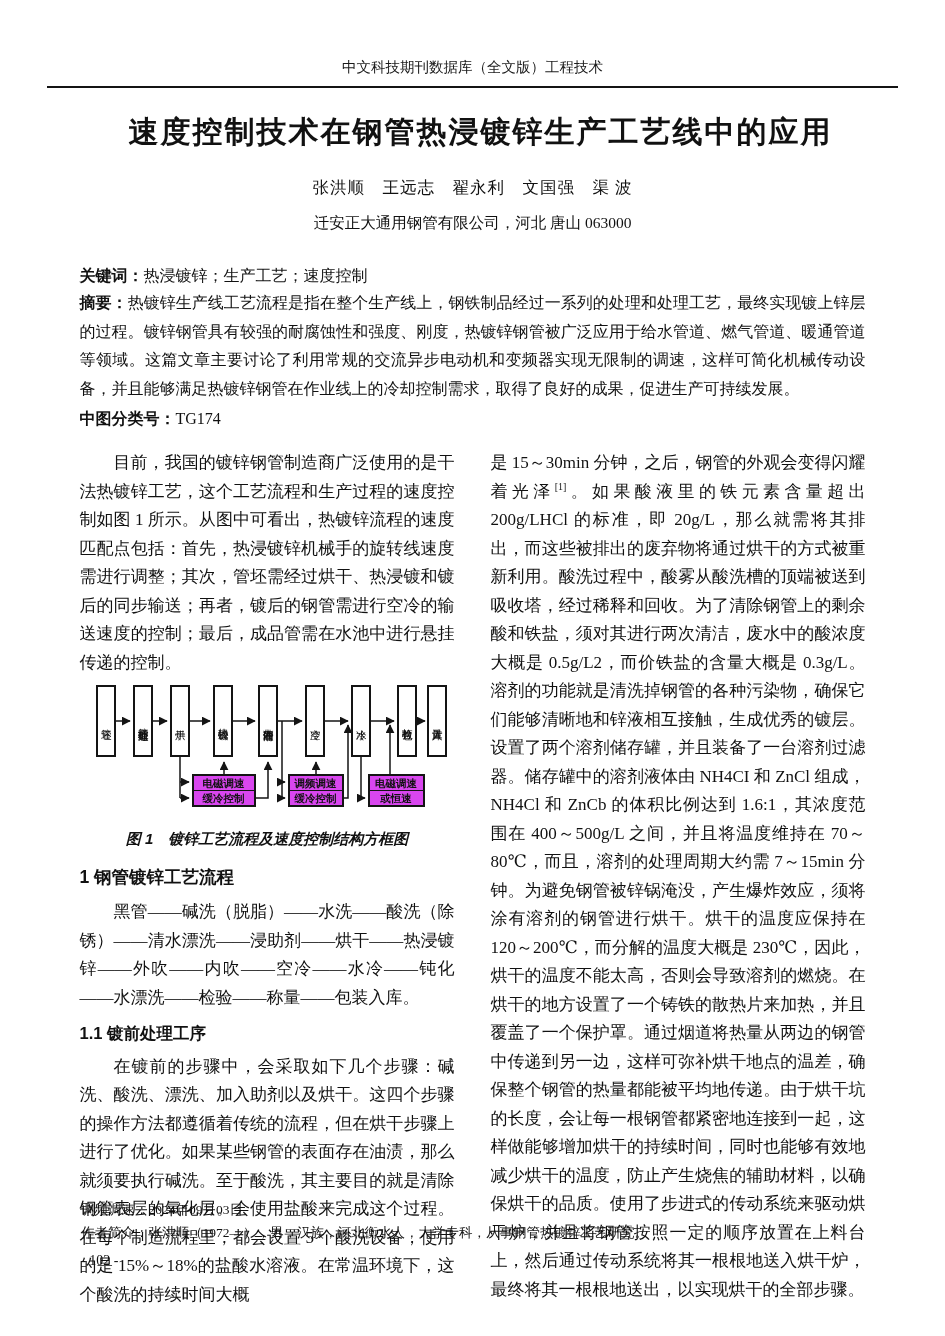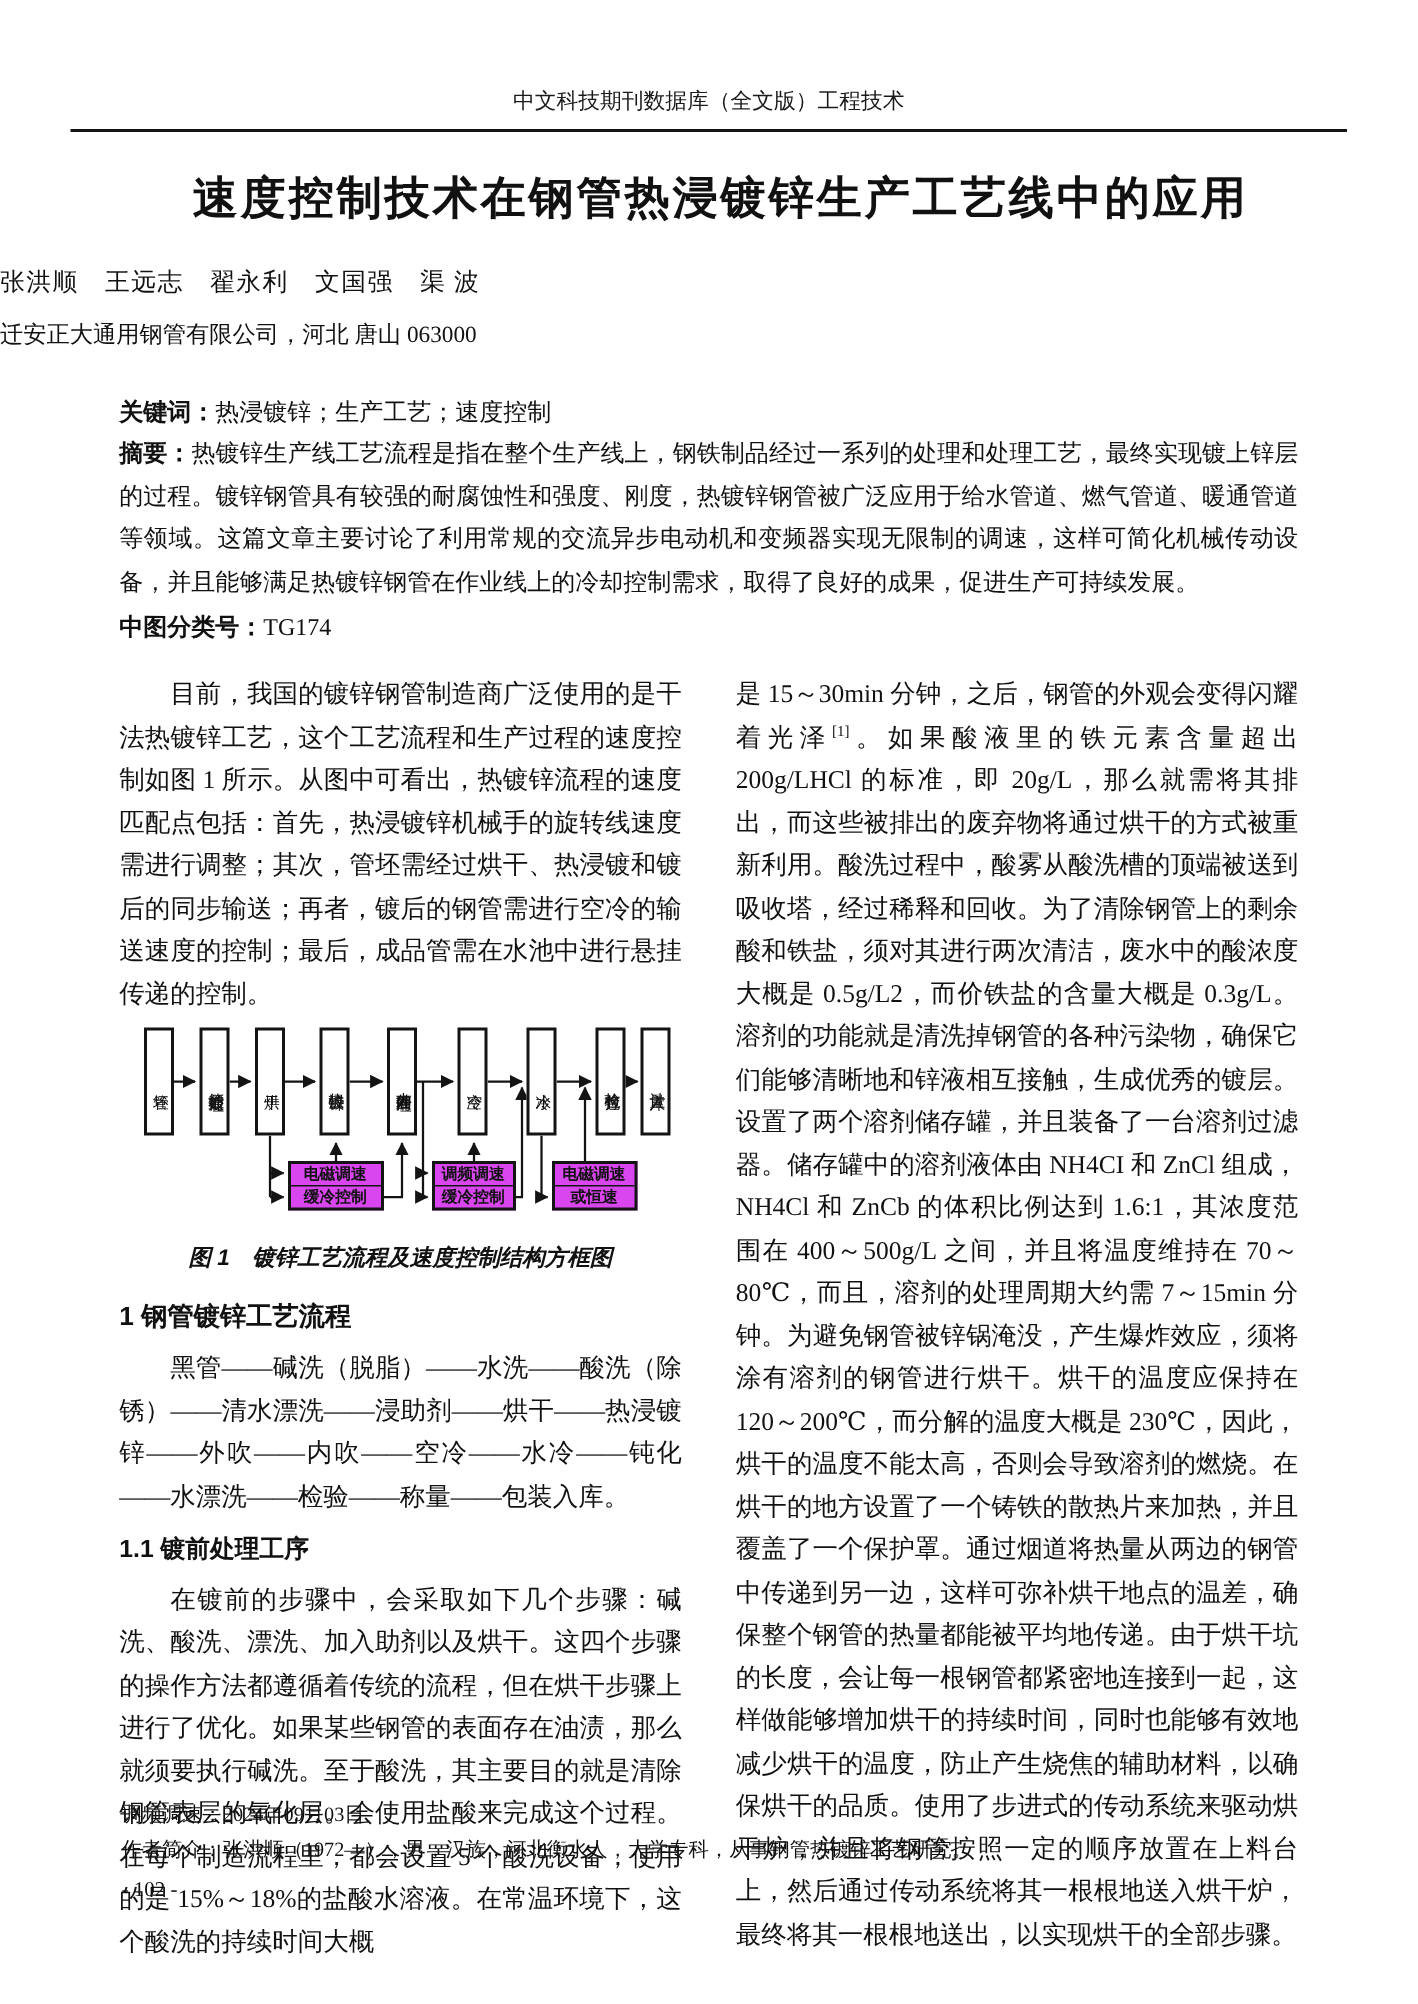--- a/index.html
+++ b/index.html
@@ -7,22 +7,22 @@
     position:relative; width:945px; height:1336px; margin:0 auto;
     background:#ffffff; color:#111; overflow:hidden;
     font-family:"Liberation Serif","DejaVu Serif",serif;
   }
   
   .journal-line { padding-top:58px; text-align:center; font-size:14.5px; color:#1a1a1a; }
   .header-rule { width:851px; margin:9px auto 0; border-top:2px solid #141414; }
   
   .paper-title { margin-top:24px; text-align:center; font-family:"Liberation Sans","DejaVu Sans",sans-serif;
     font-weight:700; font-size:30px; letter-spacing:2px;padding-left:16px; }
-  .authors-line { margin-top:24px; font-size:16.5px; letter-spacing:1px; }
-  .affiliation-line { margin-top:14px; text-align:left; font-size:15.5px; }
+  .authors-line { margin-top:24px; text-align:center; font-size:16.5px; letter-spacing:1px; }
+  .affiliation-line { margin-top:14px; text-align:center; font-size:15.5px; }
   
   .meta { width:786px; margin:28px auto 0; }
   .abstract-p { margin:0; font-size:16px; line-height:28.5px; text-align:justify; }
   .meta-label { font-family:"Liberation Sans","DejaVu Sans",sans-serif; font-weight:700; font-size:16px; }
   .kw-line { margin-top:4px; font-size:16px; line-height:27px; }
   .clc-line { margin-top:2px; font-size:16px; line-height:27px; }
   
   .columns { width:786px; margin:17px auto 0; display:flex; justify-content:space-between; }
   .col { width:375px; font-size:17px; line-height:28.5px; text-align:justify; }
   .body-p { margin:0; text-indent:2em; }

